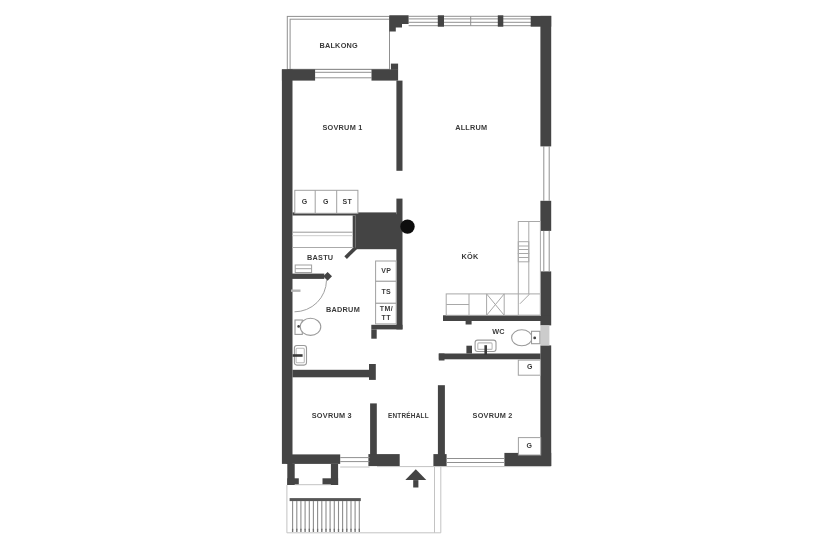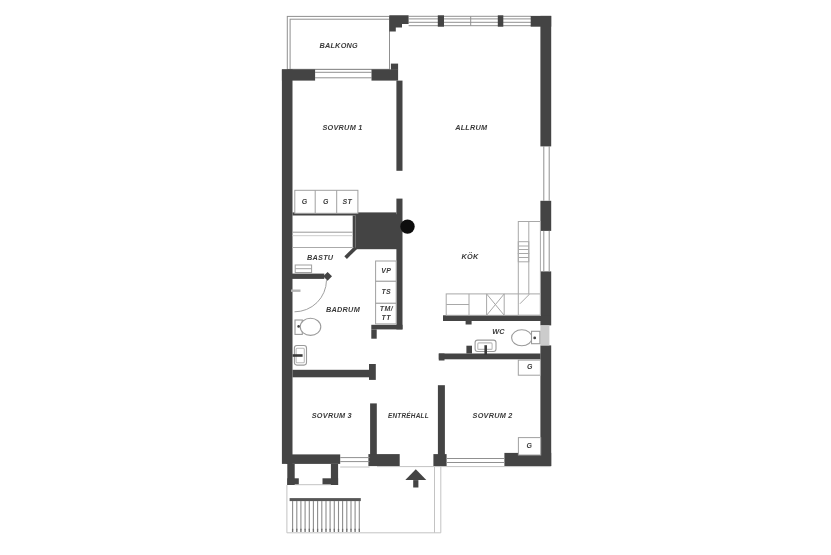--- a/index.html
+++ b/index.html
@@ -1,16 +1,16 @@
 <!DOCTYPE html>
 <html><head>
 <meta charset="utf-8">
 <style>
   html,body{margin:0;padding:0;background:#ffffff;}
-  .wrap{width:711px;height:555px;position:relative;overflow:hidden;background:#fff;will-change:transform;font-style:italic;}
+  .wrap{width:711px;height:555px;position:relative;overflow:hidden;background:#fff;will-change:transform;}
   text{font-family:"Liberation Sans",sans-serif;font-weight:700;fill:#3a3a3a;}
   .room{font-size:7.3px;letter-spacing:0.25px;}
   .small{font-size:7px;letter-spacing:0.4px;}
 </style>
 </head>
 <body>
 <div class="wrap">
 <svg width="831" height="555" viewBox="0 0 831 555">
 <rect width="831" height="555" fill="#ffffff"></rect>
 <g stroke="none">

